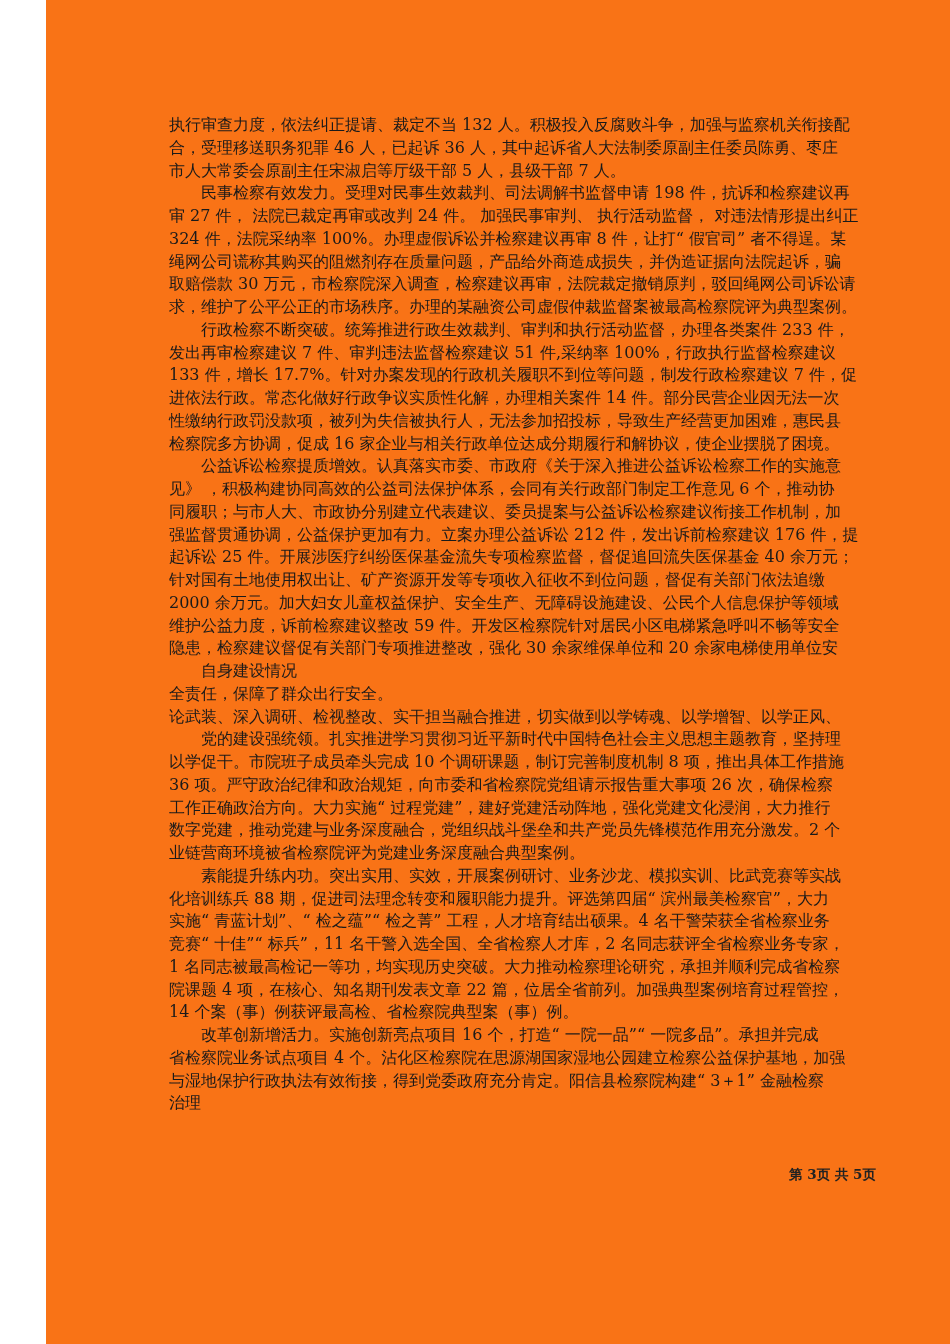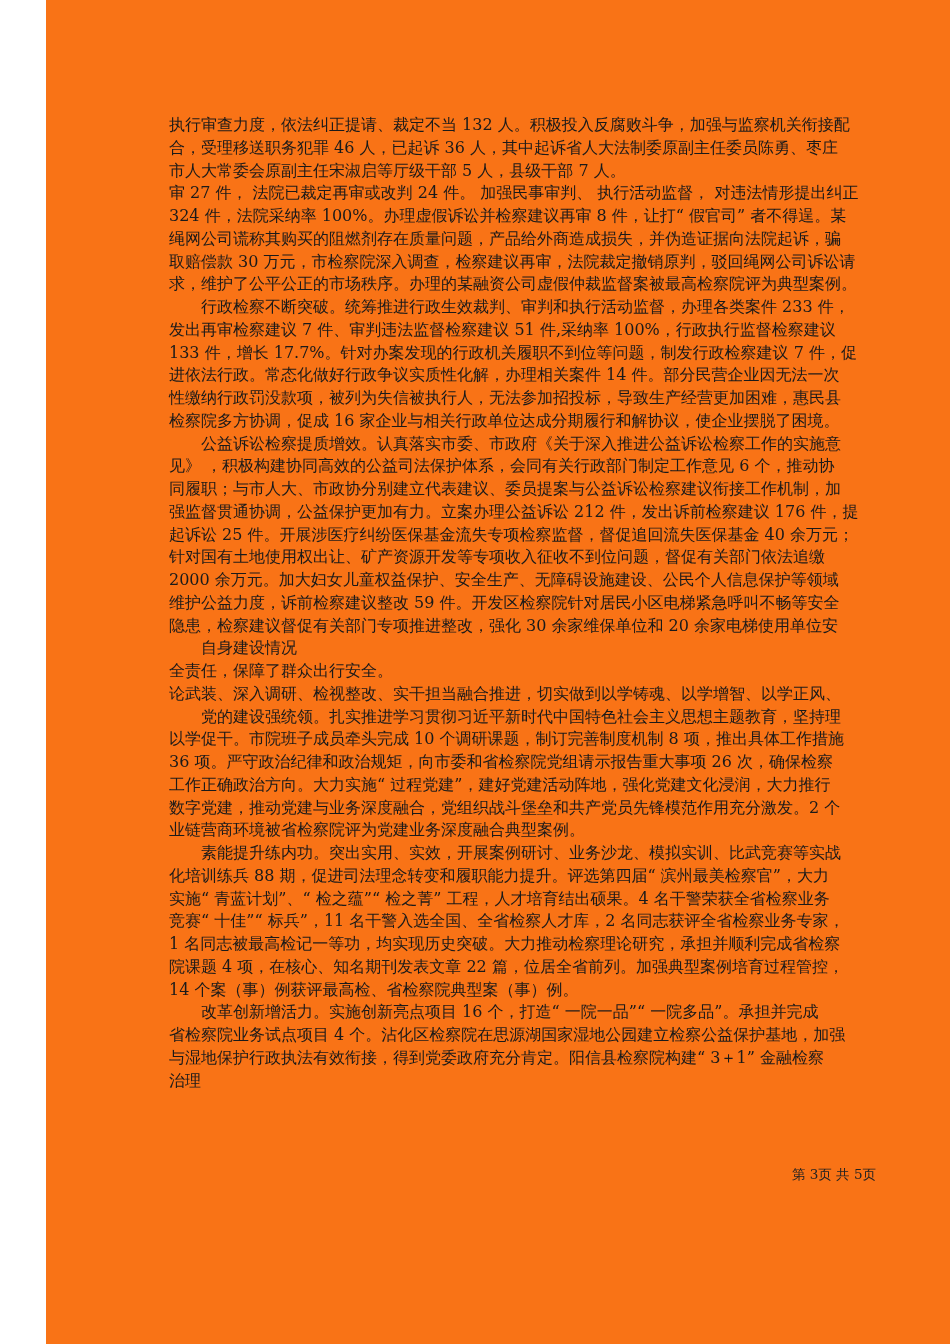--- a/index.html
+++ b/index.html
@@ -8,31 +8,32 @@
     position: absolute; left: 0; top: 0; width: 950px; height: 1344px; background: #f97316; margin-left: 46px;
   }
   .content {
     position: absolute; left: 123px; top: 114px; width: 708px;
     font-family: "DejaVu Serif", "Liberation Serif", serif;
     font-size: 16px; line-height: 22.75px; color: #1a1a1a;
   }
   .line { white-space: nowrap; height: 22.75px; overflow: visible; }
   .footer {
     position: absolute; left: 700px; top: 1166px; width: 130px; text-align: right;
-    font-family: "DejaVu Serif", "Liberation Serif", serif; font-size: 13.5px; color: #222;
+    font-family: "DejaVu Serif", "Liberation Serif", serif; font-size: 13.5px; color: #222; font-weight: bold;
   }
 </style>
 </head>
 <body>
 
 <div class="page">
   <div class="content" id="content">
       <div class="line">执行审查力度，依法纠正提请、裁定不当 132 人。积极投入反腐败斗争，加强与监察机关衔接配</div>
       <div class="line">合，受理移送职务犯罪 46 人，已起诉 36 人，其中起诉省人大法制委原副主任委员陈勇、枣庄</div>
       <div class="line">市人大常委会原副主任宋淑启等厅级干部 5 人，县级干部 7 人。</div>
+      <div class="line">　　民事检察有效发力。受理对民事生效裁判、司法调解书监督申请 198 件，抗诉和检察建议再</div>
       <div class="line">审 27 件， 法院已裁定再审或改判 24 件。 加强民事审判、 执行活动监督， 对违法情形提出纠正</div>
       <div class="line">324 件，法院采纳率 100%。办理虚假诉讼并检察建议再审 8 件，让打“ 假官司” 者不得逞。某</div>
       <div class="line">绳网公司谎称其购买的阻燃剂存在质量问题，产品给外商造成损失，并伪造证据向法院起诉，骗</div>
       <div class="line">取赔偿款 30 万元，市检察院深入调查，检察建议再审，法院裁定撤销原判，驳回绳网公司诉讼请</div>
       <div class="line">求，维护了公平公正的市场秩序。办理的某融资公司虚假仲裁监督案被最高检察院评为典型案例。</div>
       <div class="line">　　行政检察不断突破。统筹推进行政生效裁判、审判和执行活动监督，办理各类案件 233 件，</div>
       <div class="line">发出再审检察建议 7 件、审判违法监督检察建议 51 件,采纳率 100%，行政执行监督检察建议</div>
       <div class="line">133 件，增长 17.7%。针对办案发现的行政机关履职不到位等问题，制发行政检察建议 7 件，促</div>
       <div class="line">进依法行政。常态化做好行政争议实质性化解，办理相关案件 14 件。部分民营企业因无法一次</div>
       <div class="line">性缴纳行政罚没款项，被列为失信被执行人，无法参加招投标，导致生产经营更加困难，惠民县</div>

